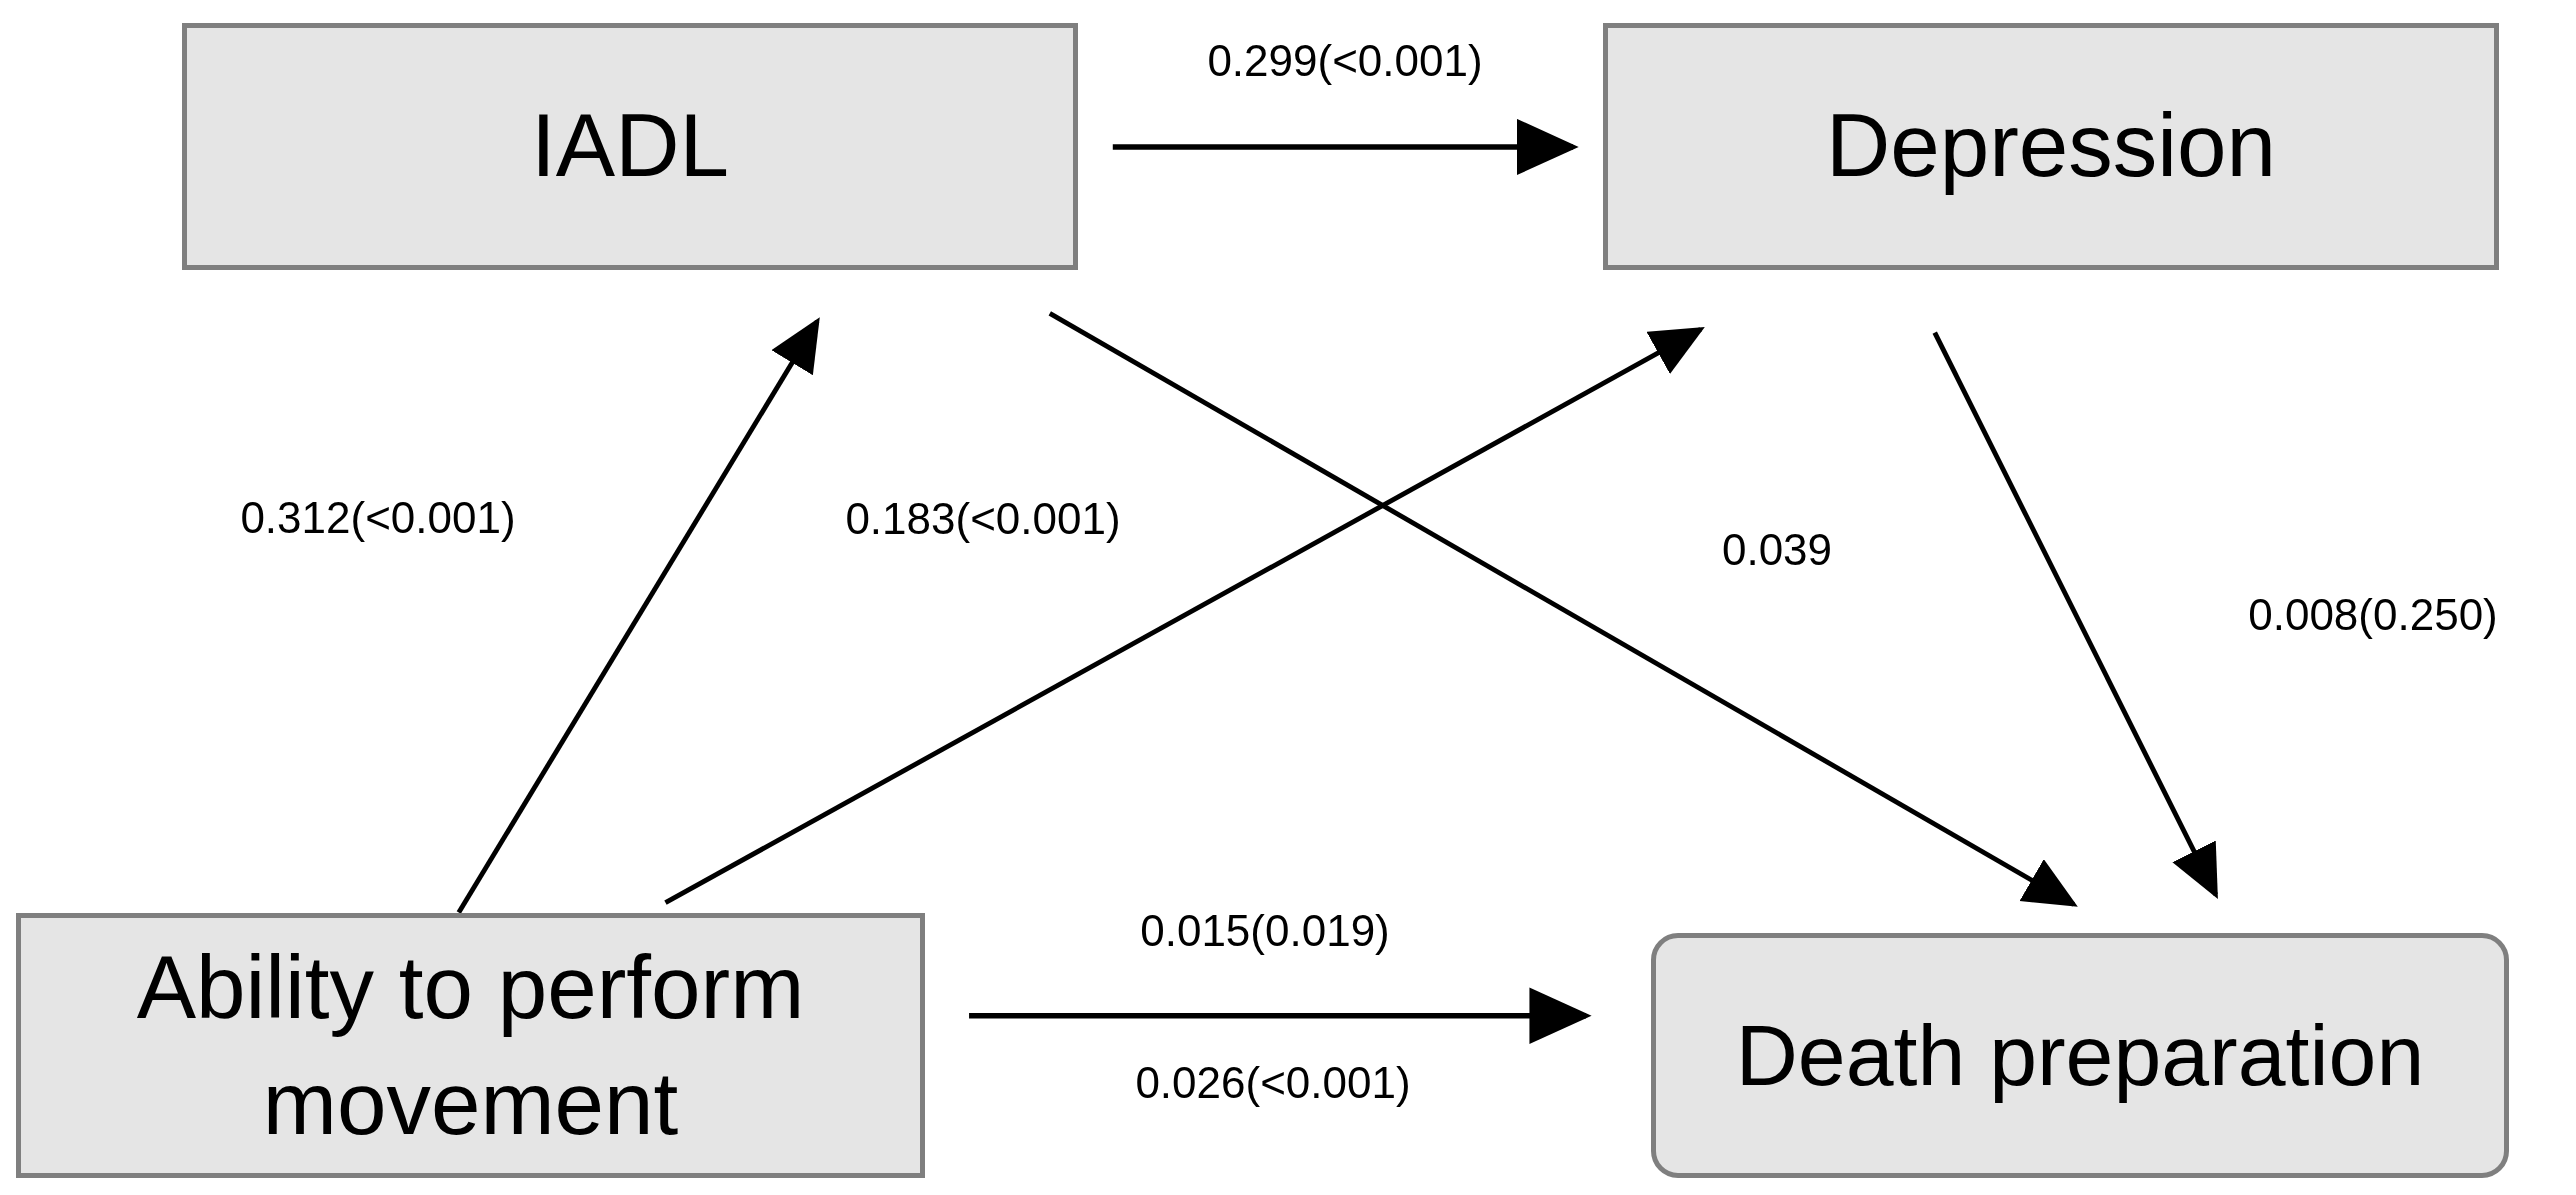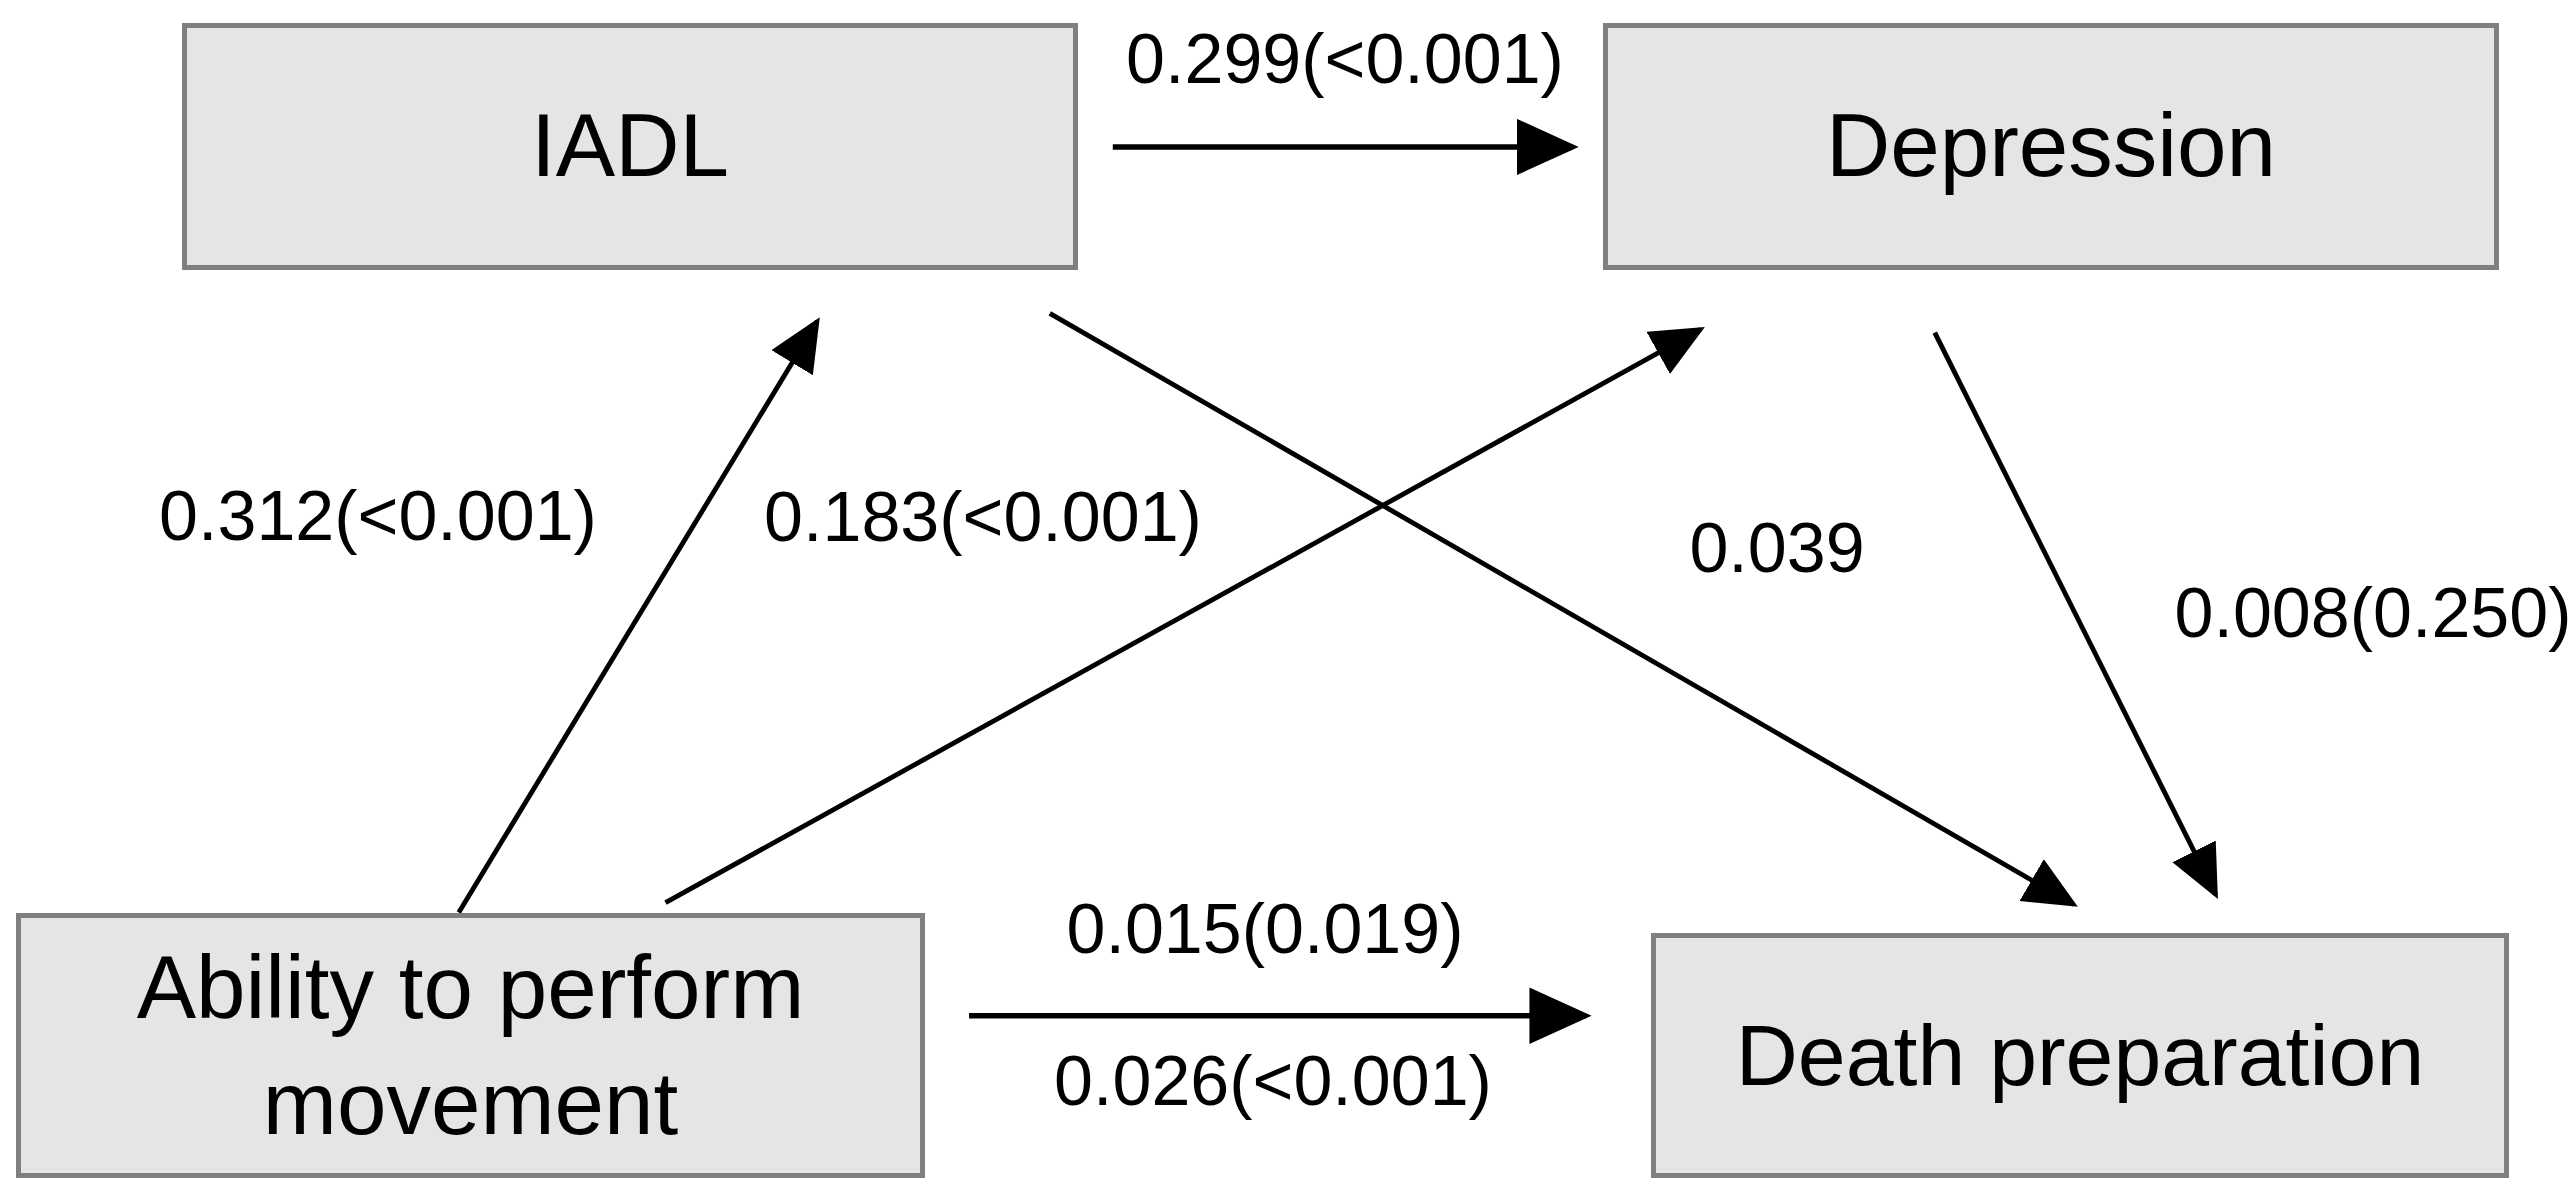--- a/index.html
+++ b/index.html
@@ -32,25 +32,25 @@
     align-items: center;
     justify-content: center;
     text-align: center;
     font-size: 89px;
     line-height: 1.3;
     color: #000000;
   }
   .node-iadl       { left: 182px;  top: 22.6px;   width: 896px; height: 247px; }
   .node-depression { left: 1603px; top: 22.6px;   width: 896px; height: 247px; }
   .node-ability    { left: 16px;   top: 913px; width: 909px; height: 265px; padding: 0 40px; }
-  .node-death      { left: 1651px; top: 933px; width: 858px; height: 245px; font-size: 86px; }
+  .node-death      { left: 1651px; top: 933px; width: 858px; height: 245px; font-size: 86px; border-radius: 27px; }
   .edge-label {
     position: absolute;
     transform: translate(-50%, -50%);
-    font-size: 70px;
+    font-size: 44px;
     line-height: 1.25;
     white-space: nowrap;
     text-align: left;
     color: #000000;
   }
   .lbl-299 { left: 1345px; top: 60px; }
   .lbl-312 { left: 378px;  top: 517px; }
   .lbl-183 { left: 983px; top: 518px; }
   .lbl-028 { left: 1777px; top: 549px; }
   .lbl-008 { left: 2331px; top: 614px; margin-left: 42px; }

